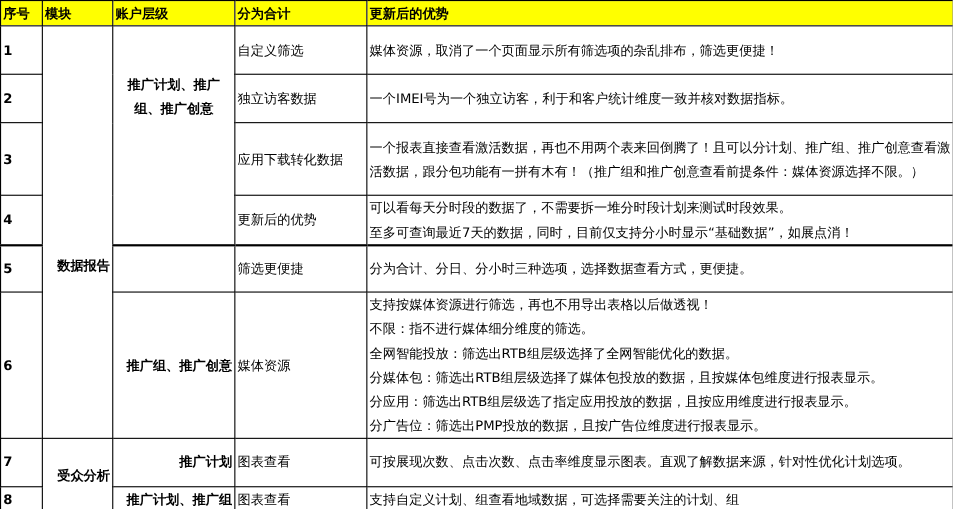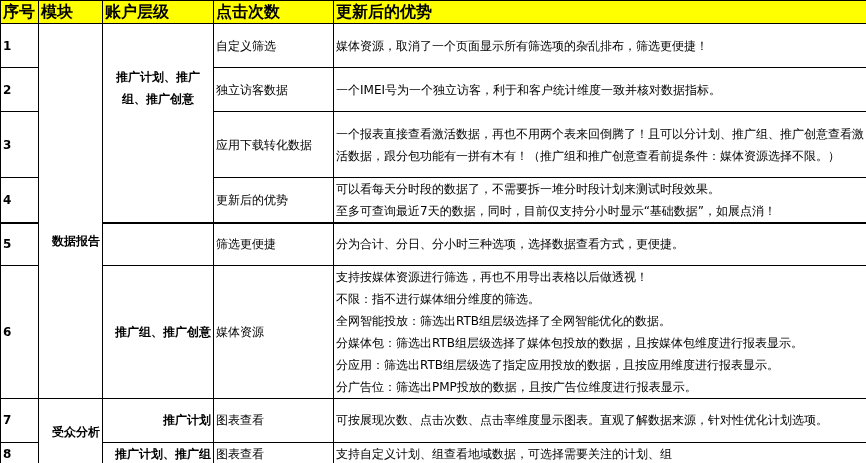--- a/index.html
+++ b/index.html
@@ -1,20 +1,20 @@
 <!DOCTYPE html>
 <html><head>
 <meta charset="utf-8">
 <style>
   html, body { margin: 0; padding: 0; background: #ffffff; }
   body { width: 866px; height: 463px; overflow: hidden; position: relative;
          font-family: "DejaVu Sans", "Liberation Sans", sans-serif; font-size: 12px; color: #000; }
   table.sheet { position: absolute; left: 0; top: 0; border-collapse: collapse; table-layout: fixed; width: 866px; }
   table.sheet td, table.sheet th { border: 1px solid #000; padding: 0 2px; vertical-align: middle; overflow: hidden; line-height: 22px; }
-  th { background: #ffff00; font-weight: bold; text-align: left; height: 21px; font-size: 16px; }
+  th { background: #ffff00; font-weight: bold; text-align: left; height: 21px; font-size: 12px; }
   td.num { font-weight: bold; font-family: "DejaVu Sans", sans-serif; font-size: 12px; }
   td.module, td.level { font-weight: bold; text-align: right; }
   td.level.center { text-align: center; }
   .red { color: #000000; }
   .line { display: block; line-height: 22px; white-space: nowrap; }
   .wrap { white-space: normal; line-height: 22px; }
   tr.thick-top td { border-top: 2px solid #000; }
 </style>
 </head>
 <body>
@@ -25,21 +25,21 @@
       <col style="width:64px">
       <col style="width:111px">
       <col style="width:120px">
       <col style="width:533px">
   </colgroup>
   <tbody>
       <tr>
     <th>序号</th>
     <th>模块</th>
     <th>账户层级</th>
-    <th>点击次数</th>
+    <th>分为合计</th>
     <th>更新后的优势</th>
   </tr>
 
   <tr style="height:44px">
     <td class="num">1</td>
     <td class="module" rowspan="6" style="padding-top:60px;">数据报告</td>
     <td class="level center" rowspan="4" style="vertical-align:middle; padding-bottom:70px;">
       <span class="wrap">推广计划、推广组、推广创意</span>
     </td>
     <td>自定义筛选</td>

